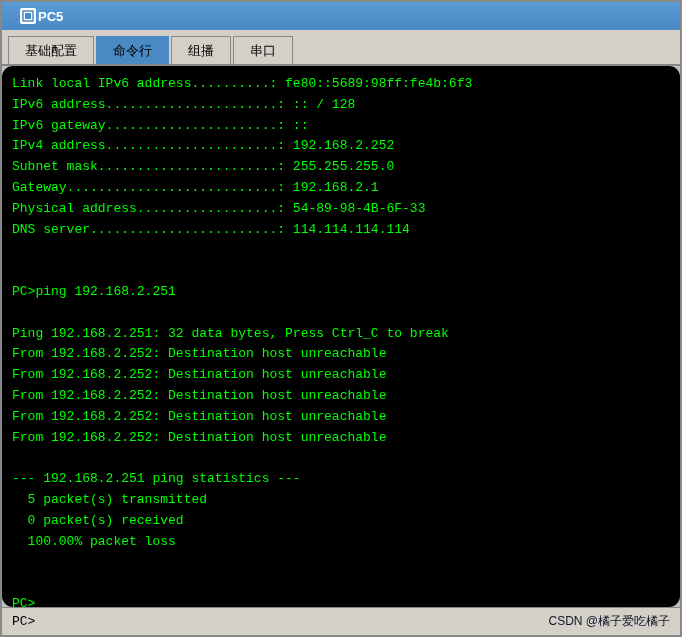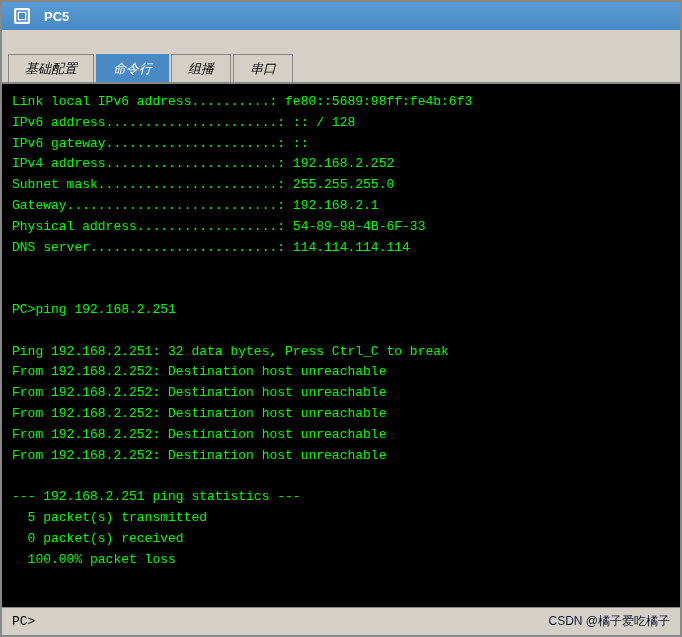--- a/index.html
+++ b/index.html
@@ -17,22 +17,22 @@
       border: 2px solid #888;
       display: flex;
       flex-direction: column;
     }
 
     .title-bar {
       background: linear-gradient(to bottom, #5b9bd5, #4a8ac4);
       height: 28px;
       display: flex;
       align-items: center;
-      padding: 0 12px;
-      gap: 14px;
+      padding: 0 18px;
+      gap: 2px;
       flex-shrink: 0;
     }
 
     .title-bar-icon {
       width: 16px;
       height: 16px;
       background: #fff;
       border-radius: 2px;
       display: flex;
       align-items: center;
@@ -44,56 +44,56 @@
 
     .title-bar-text {
       color: white;
       font-size: 13px;
       font-weight: bold;
       font-family: Arial, sans-serif;
     }
 
     .tab-bar {
       background: #d4d0c8;
-      height: 54px;
+      height: 36px;
       display: flex;
       align-items: flex-end;
       padding: 0 6px;
       border-bottom: 2px solid #888;
       flex-shrink: 0;
-      font-style: italic;
     }
 
     .tab {
       height: 28px;
       padding: 0 16px;
       display: flex;
       align-items: center;
       font-family: 'SimSun', '宋体', Arial, sans-serif;
       font-size: 13px;
       border: 1px solid #888;
       border-bottom: none;
       cursor: pointer;
       background: #d4d0c8;
       margin-right: 2px;
       color: #000;
     }
 
     .tab.active {
       background: #4a8ac4;
-      color: #ffffff;
+      color: #000000;
       border-color: #4a8ac4;
     }
 
     .terminal {
       background: #000;
       flex: 1;
       padding: 8px 10px;
       overflow: hidden;
       position: relative;
+      border-radius: 11px;
     }
 
     .terminal-text {
       color: #00ff00;
       font-family: 'Courier New', Courier, monospace;
       font-size: 13px;
       line-height: 1.6;
       white-space: pre;
     }
 

